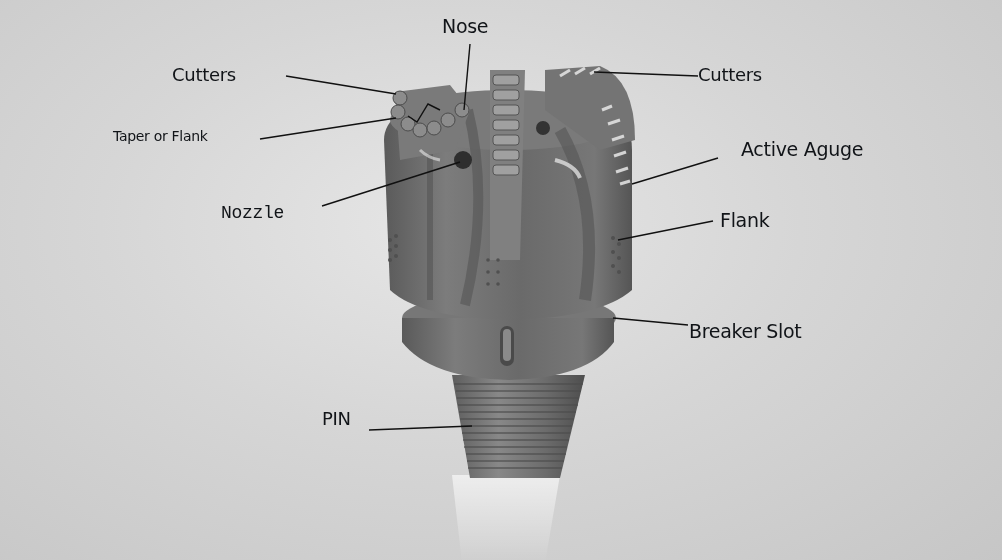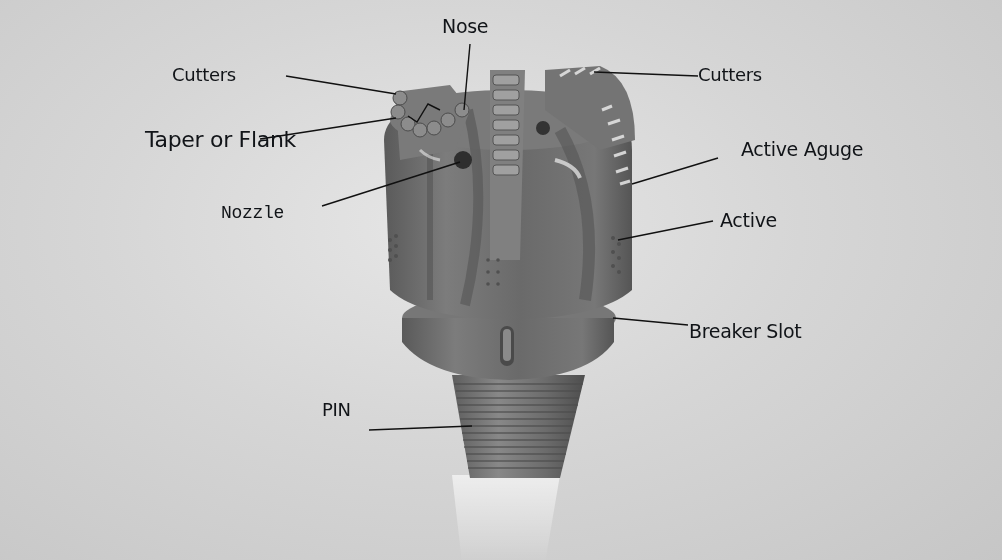--- a/index.html
+++ b/index.html
@@ -8,21 +8,21 @@
       background: radial-gradient(ellipse at 45% 40%, #e6e6e6 0%, #d6d6d6 45%, #c6c6c6 100%);
       font-family: "DejaVu Sans", sans-serif;
     }
     #stage { position: absolute; left: 0; top: 0; width: 1002px; height: 464px; }
     .label {
       position: absolute; color: #111418; white-space: nowrap;
       font-family: "DejaVu Sans", sans-serif; letter-spacing: -0.3px; line-height: 1;
     }
     .lg { font-size: 18px; }
     .md { font-size: 19px; }
-    .sm { font-size: 22px; margin-left: 32px; }
+    .sm { font-size: 14px; }
   </style>
 </head>
 <body>
 
 <div id="stage">
   <svg width="1002" height="560" viewBox="0 0 1002 560">
     <defs>
       <linearGradient id="bodyGrad" x1="0" x2="1" y1="0" y2="0">
         <stop offset="0" stop-color="#5a5a5a"></stop>
         <stop offset="0.25" stop-color="#7c7c7c"></stop>
@@ -156,16 +156,16 @@
       <line x1="369" y1="430" x2="472" y2="426"></line>
     </g>
   </svg>
 
   <div class="label md" style="left:442px; top:17px;">Nose</div>
   <div class="label lg" style="left:172px; top:66px;">Cutters</div>
   <div class="label lg" style="left:698px; top:66px;">Cutters</div>
   <div class="label sm" style="left:113px; top:129px;">Taper or Flank</div>
   <div class="label md" style="left:741px; top:140px;">Active Aguge</div>
   <div class="label lg" style="left:221px; top:204px;font-family:Liberation Mono, monospace;">Nozzle</div>
-  <div class="label md" style="left:720px; top:211px;">Active</div>
+  <div class="label md" style="left:720px; top:211px;">Flank</div>
   <div class="label md" style="left:689px; top:322px;">Breaker Slot</div>
-  <div class="label lg" style="left:322px; top:401px;">PIN</div>
+  <div class="label lg" style="left:322px; top:410px;">PIN</div>
 </div>
 
 </body></html>

